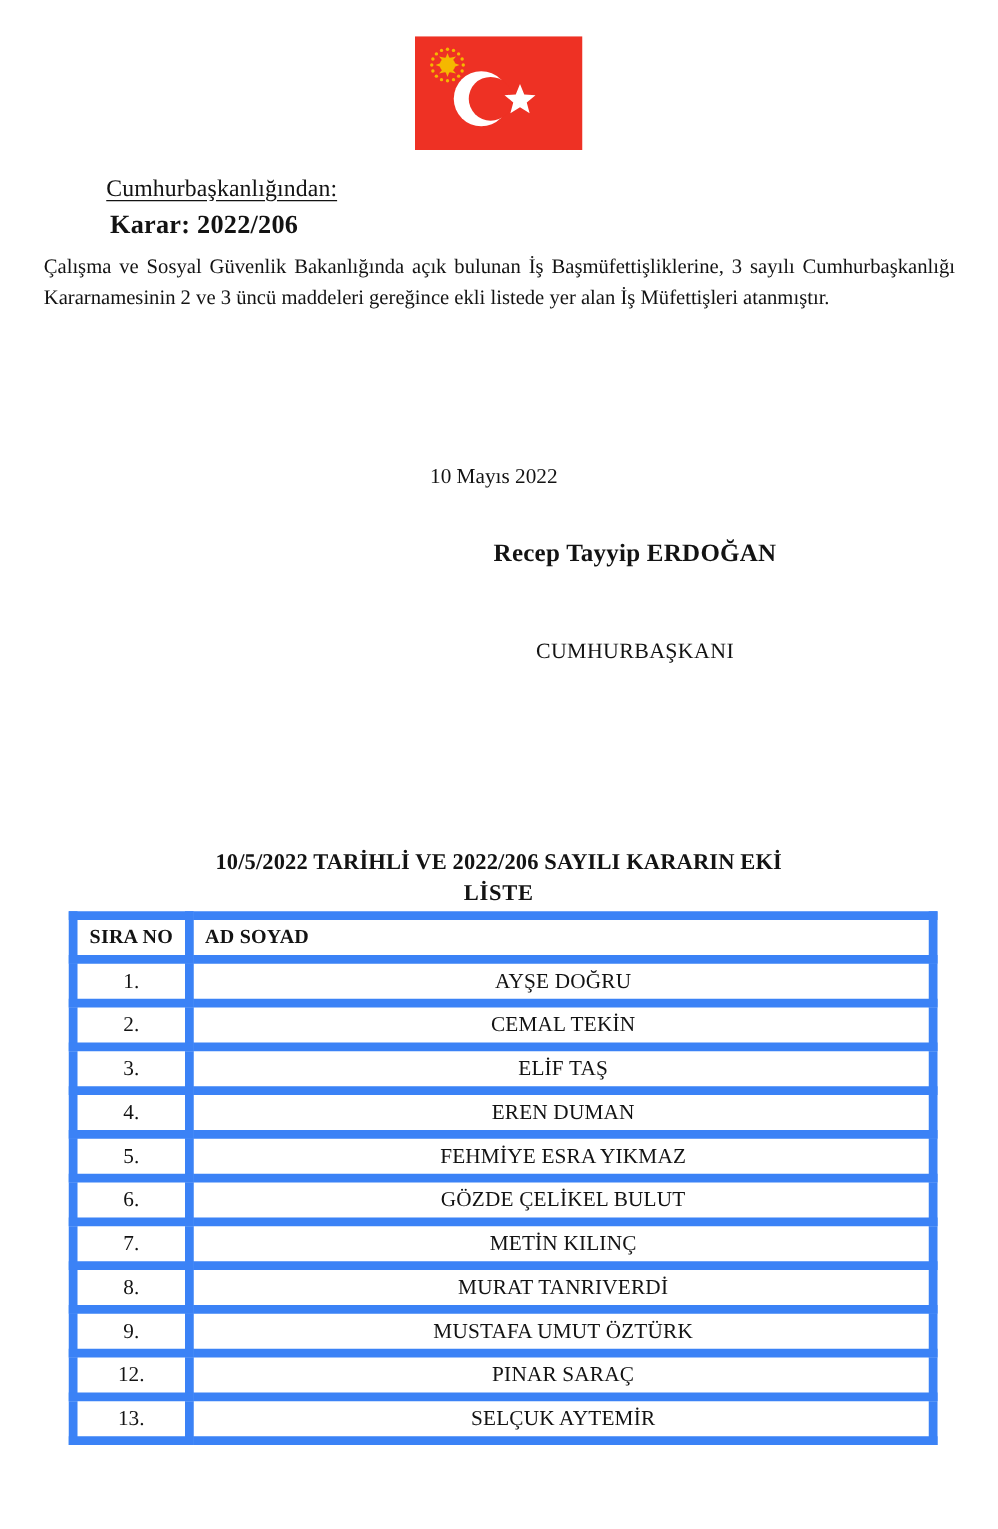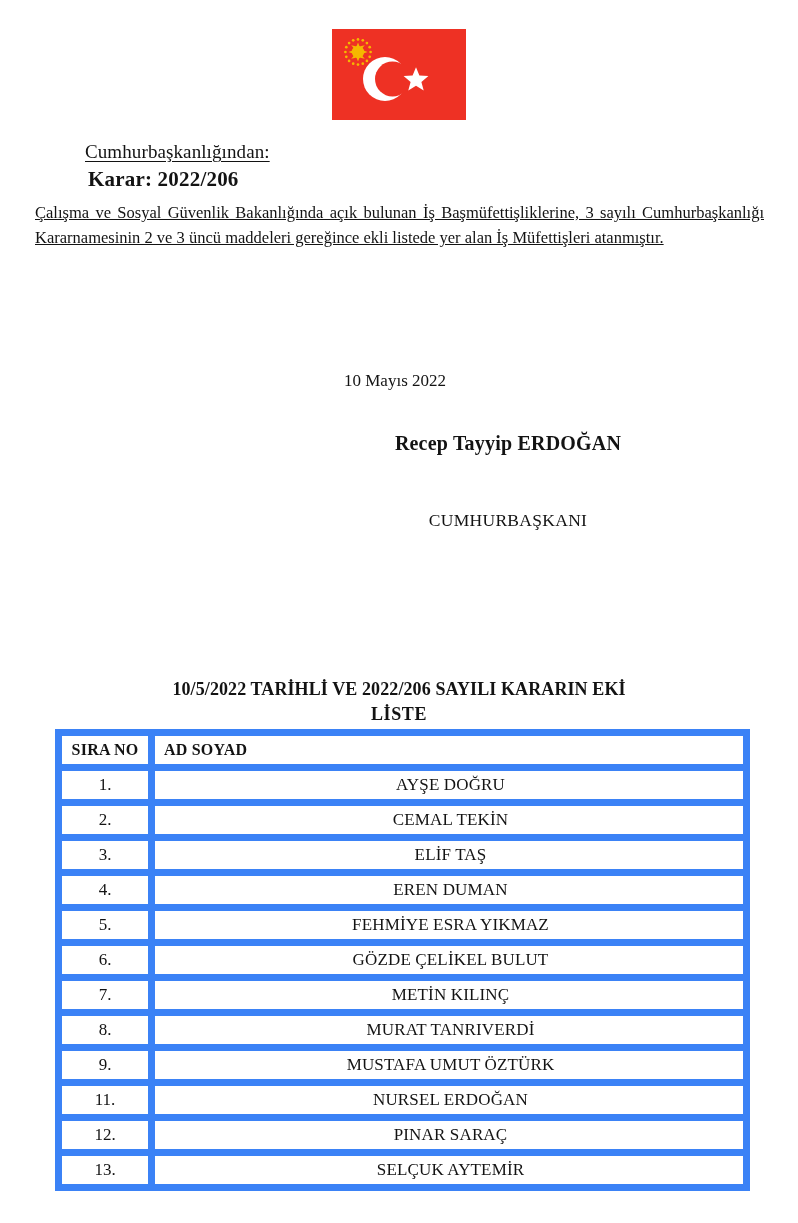--- a/index.html
+++ b/index.html
@@ -58,21 +58,20 @@
   #body-paragraph {
     position: absolute;
     top: 200px;
     left: 35px;
     width: 729px;
     font-size: 16.5px;
     line-height: 25px;
     text-align: justify;
     text-justify: inter-word;
     hyphens: none;
-    text-decoration: underline;
   }
 
   
   #decision-date {
     position: absolute;
     top: 370px;
     left: 344px;
     font-size: 17px;
     line-height: 22px;
     white-space: nowrap;
@@ -267,24 +266,20 @@
       </tr>
       <tr>
         <td class="cell-no">8.</td>
         <td class="cell-name">MURAT TANRIVERDİ</td>
       </tr>
       <tr>
         <td class="cell-no">9.</td>
         <td class="cell-name">MUSTAFA UMUT ÖZTÜRK</td>
       </tr>
       <tr>
-        <td class="cell-no">11.</td>
-        <td class="cell-name">NURSEL ERDOĞAN</td>
-      </tr>
-      <tr>
         <td class="cell-no">12.</td>
         <td class="cell-name">PINAR SARAÇ</td>
       </tr>
       <tr>
         <td class="cell-no">13.</td>
         <td class="cell-name">SELÇUK AYTEMİR</td>
       </tr>
     </tbody>
 </table>
 

